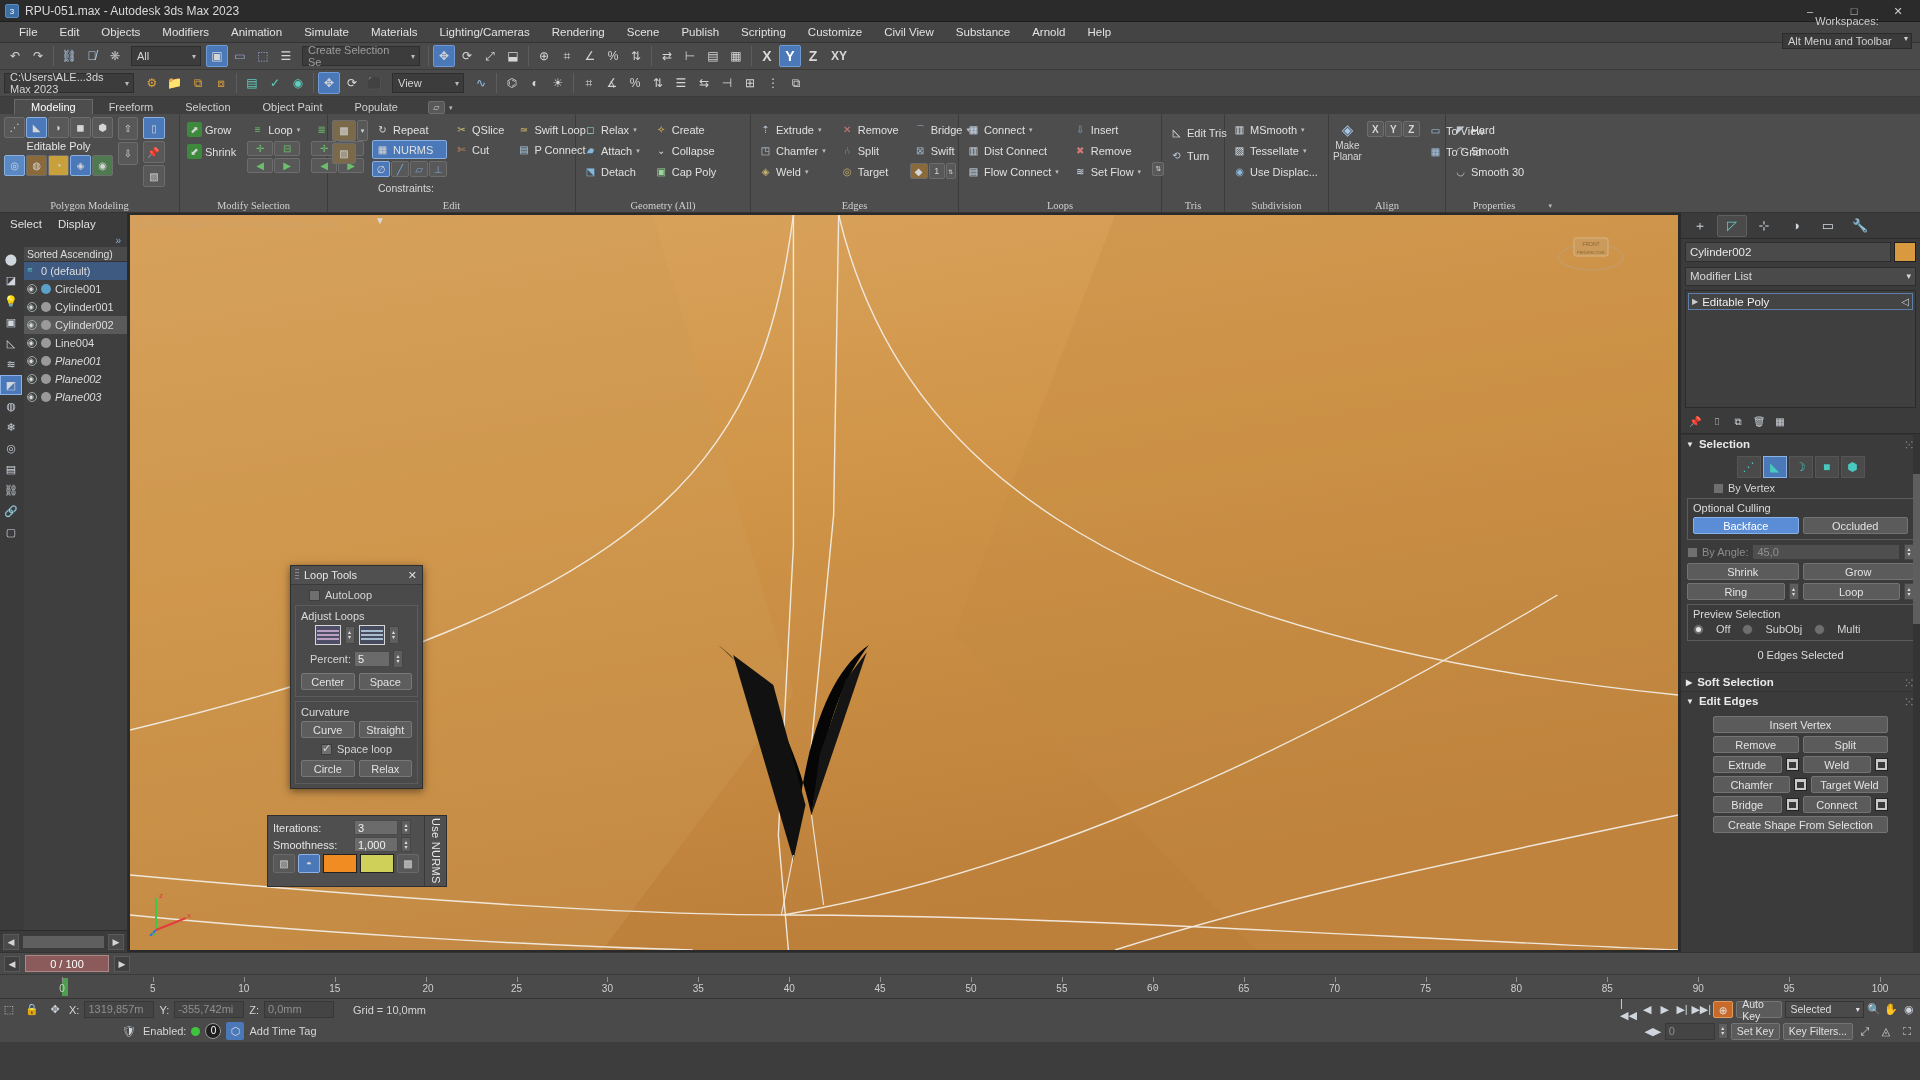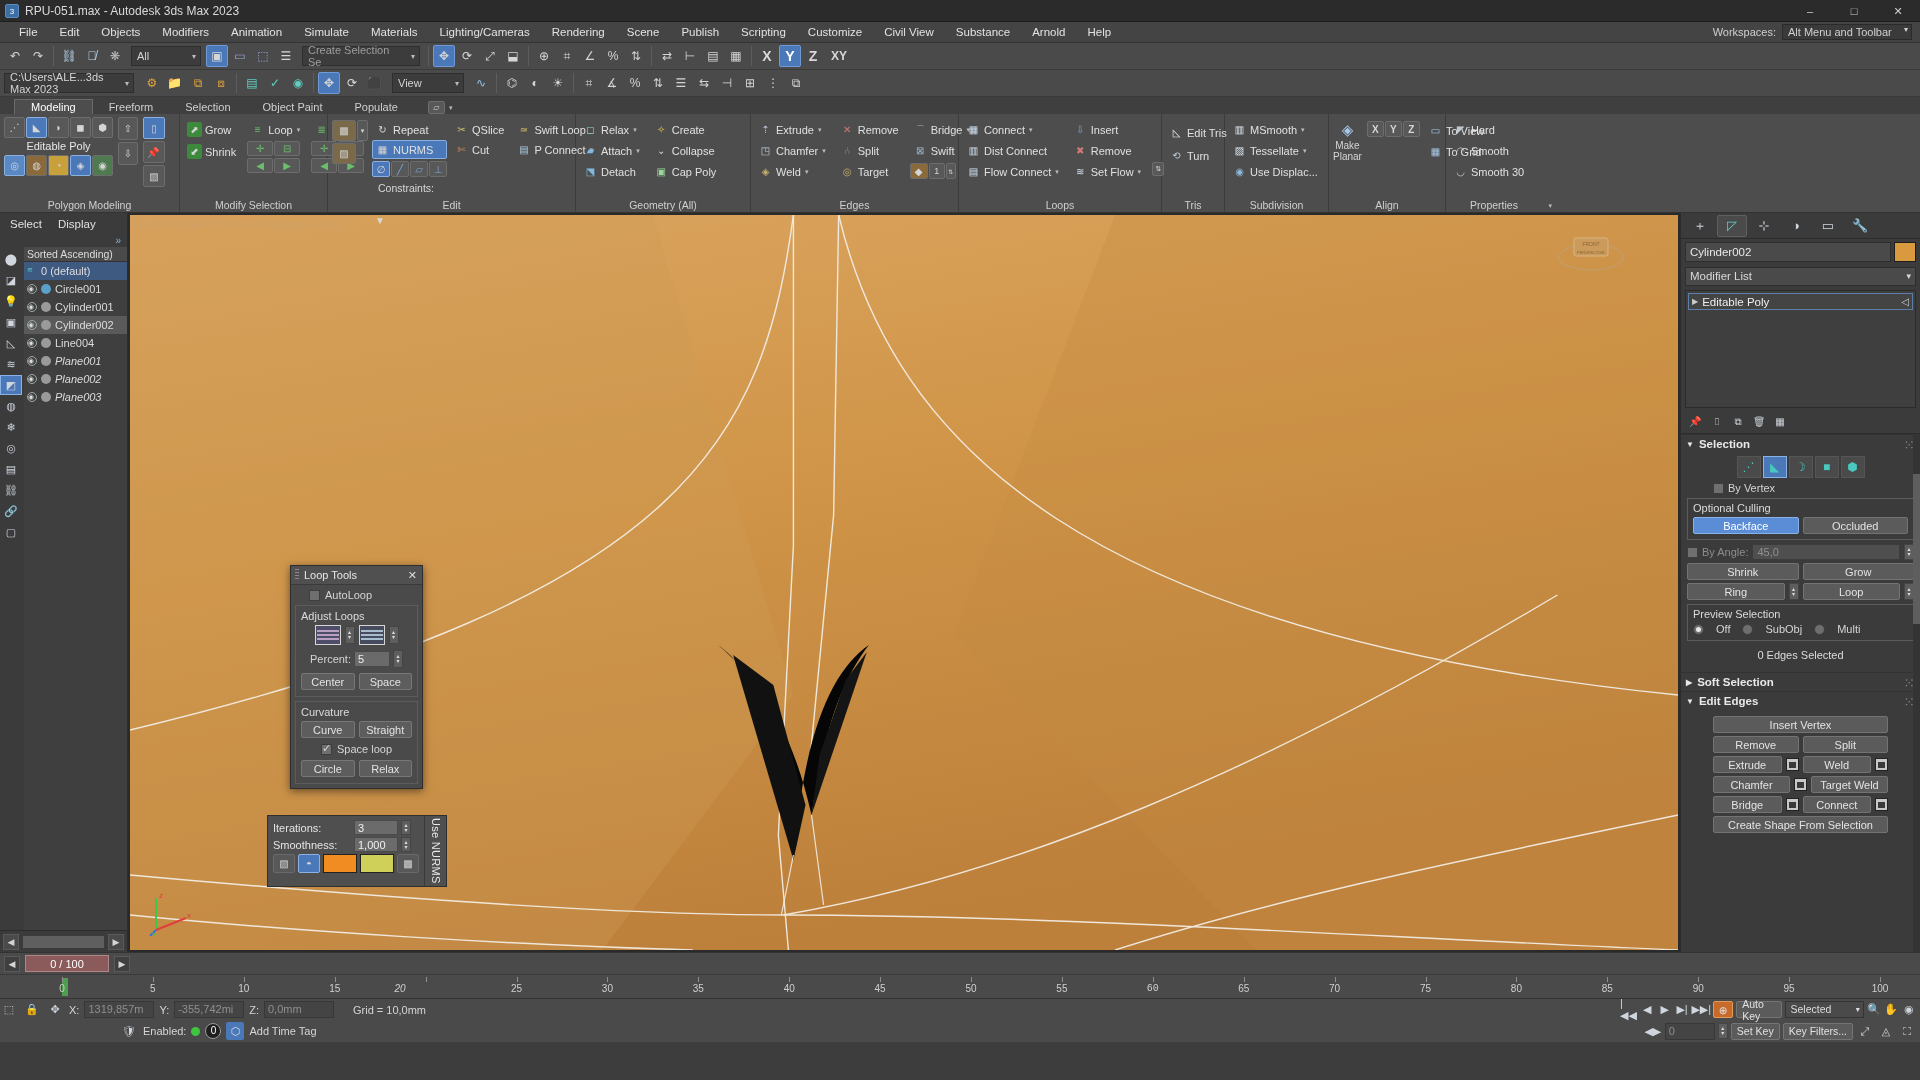--- a/index.html
+++ b/index.html
@@ -16,21 +16,21 @@
   #titlebar .ttl { font-size:12px; color:#dadada; }
   #titlebar .wbtns { margin-left:auto; display:flex; }
   #titlebar .wbtn { width:44px; height:22px; text-align:center; line-height:22px;
               font-size:11px; color:#cfcfcf; }
 
   
   #menubar { height:21px; background:#444; display:flex; align-items:center;
              padding-left:8px; border-bottom:1px solid #333; position:relative; }
   #menubar .mi { font-size:11.5px; padding:0 11px; line-height:21px; color:#e2e2e2; white-space:nowrap; }
   #menubar .wsp { position:absolute; right:8px; display:flex; align-items:center; gap:6px;
-                  font-size:11px; color:#d0d0d0; }
+                  font-size:11px; color:#d0d0d0;flex-direction:column; }
   #menubar .wsp .wsbox { background:#3a3a3a; border:1px solid #2a2a2a; padding:1px 14px 1px 5px;
                   min-width:130px; position:relative; }
   #menubar .wsp .wsbox:after { content:"▾"; position:absolute; right:3px; top:0; font-size:8px; }
 
   
   .toolbar { height:27px; background:#4a4a4a; display:flex; align-items:center;
              border-bottom:1px solid #3a3a3a; padding-left:4px; gap:1px; }
   .tbtn { width:22px; height:22px; border:1px solid transparent; border-radius:2px;
           display:flex; align-items:center; justify-content:center; position:relative; }
   .tbtn.active { background:#4a78b8; border-color:#6f9ad6; }
@@ -45,21 +45,21 @@
   
   #ribbon { background:#4d4d4d; border-bottom:1px solid #333; }
   #ribtabs { height:17px; display:flex; align-items:flex-end; padding-left:14px; background:#3f3f3f; }
   .ribtab { font-size:11px; padding:1px 16px 1px; color:#cfcfcf; }
   .ribtab.sel { background:#4d4d4d; color:#fff; border-top:1px solid #6a6a6a;
                 border-left:1px solid #6a6a6a; border-right:1px solid #6a6a6a; }
   #ribbody { display:flex; height:98px; align-items:stretch; }
   .rpanel { display:flex; flex-direction:column; border-right:1px solid #3c3c3c;
             padding:3px 4px 0; position:relative; }
   .rpanel .ptitle { position:absolute; bottom:1px; left:0; right:0; text-align:center;
-            font-size:10.5px; color:#cfcfcf; }
+            font-size:10.5px; color:#cfcfcf;font-family:Liberation Serif, serif; }
   .rrow { display:flex; align-items:center; gap:3px; }
   .rlab { font-size:11px; color:#e0e0e0; white-space:nowrap; }
   .ritem { display:flex; align-items:center; gap:3px; padding:1px 4px 1px 2px;
            border:1px solid transparent; border-radius:2px; height:19px; }
   .ritem.sel { background:#4a78b8; border-color:#87aee0; }
   .gico { width:15px; height:15px; flex:0 0 15px; border-radius:2px;
           display:flex; align-items:center; justify-content:center; font-size:10px; }
   .caret { font-size:7px; color:#bbb; margin-left:1px; }
   .sq { width:21px; height:21px; border:1px solid #6d6d6d; background:#585858;
         display:flex; align-items:center; justify-content:center; border-radius:2px; font-size:10px; }
@@ -1177,21 +1177,21 @@
   <div class="ticks" id="tickhost">
       <div class="tkl" style="left: 62px;"></div>
       <div class="tk" style="left: 62px;">0</div>
       <div class="tkl" style="left: 152.9px;"></div>
       <div class="tk" style="left: 152.9px;">5</div>
       <div class="tkl" style="left: 243.8px;"></div>
       <div class="tk" style="left: 243.8px;">10</div>
       <div class="tkl" style="left: 334.7px;"></div>
       <div class="tk" style="left: 334.7px;">15</div>
       <div class="tkl" style="left: 425.6px;"></div>
-      <div class="tk" style="left: 400px; font-style: italic;">20</div>
+      <div class="tk" style="left: 428px;">20</div>
       <div class="tkl" style="left: 516.5px;"></div>
       <div class="tk" style="left: 516.5px;">25</div>
       <div class="tkl" style="left: 607.4px;"></div>
       <div class="tk" style="left: 607.4px;">30</div>
       <div class="tkl" style="left: 698.3px;"></div>
       <div class="tk" style="left: 698.3px;">35</div>
       <div class="tkl" style="left: 789.2px;"></div>
       <div class="tk" style="left: 789.2px;">40</div>
       <div class="tkl" style="left: 880.1px;"></div>
       <div class="tk" style="left: 880.1px;">45</div>

